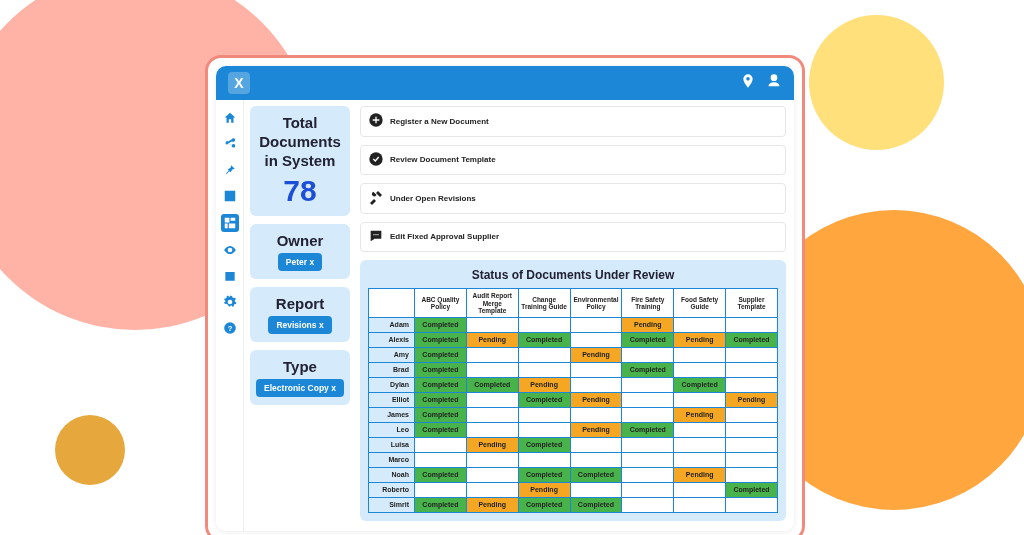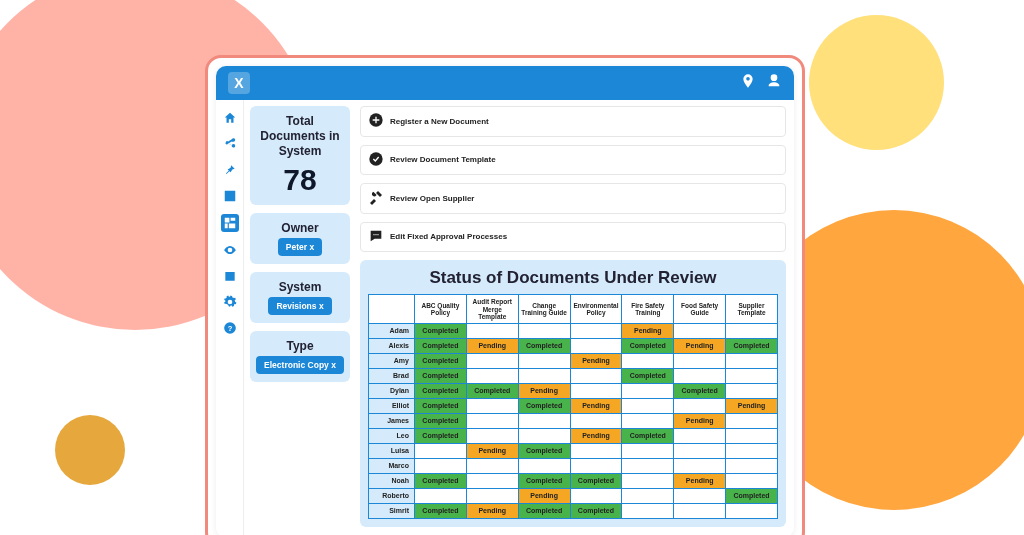--- a/index.html
+++ b/index.html
@@ -80,22 +80,22 @@
 
   
   .cards {
     width: 112px; padding: 6px;
     display: flex; flex-direction: column; gap: 8px;
   }
   .card {
     background: #D5EBFC; border-radius: 6px;
     padding: 8px 6px; text-align: center;
   }
-  .card .c-title { font-size: 12px; font-weight: 700; color: #223; line-height: 1.25; }
-  .card .big { font-size: 30px; font-weight: 800; color: #0f172a; margin-top: 4px; }
+  .card .c-title { font-size: 15px; font-weight: 700; color: #223; line-height: 1.25; }
+  .card .big { font-size: 30px; font-weight: 800; color: #1d4ed8; margin-top: 4px; }
   .chip {
     display: inline-block; background: #1B87D6; color: #fff;
     font-size: 8.5px; font-weight: 700; border-radius: 4px;
     padding: 4px 8px; cursor: pointer;
   }
 
   
   .main { flex: 1; padding: 6px 8px 10px 4px; }
 
   .actions { display: flex; gap: 8px; flex-direction: column; }
@@ -103,21 +103,21 @@
     flex: 1; background: #fff; border: 1px solid #e6e6e6; border-radius: 4px;
     display: flex; align-items: center; gap: 6px; padding: 5px 7px;
     font-size: 8px; font-weight: 700; color: #222; cursor: pointer;
     line-height: 1.2;
   }
   .act svg { width: 16px; height: 16px; fill: #222; flex: 0 0 16px; }
 
   .panel {
     background: #D5EBFC; border-radius: 6px; margin-top: 8px; padding: 8px;
   }
-  .panel-title { text-align: center; font-size: 17px; font-weight: 800; margin-bottom: 6px; color: #223; }
+  .panel-title { text-align: center; font-size: 12px; font-weight: 800; margin-bottom: 6px; color: #223; }
 
   table.grid {
     width: 100%; border-collapse: collapse; font-size: 7px; table-layout: fixed;
     background: #fff;
   }
   table.grid th, table.grid td {
     border: 1px solid #1B87D6; padding: 2px 2px; text-align: center;
     font-weight: 700; color: #222; height: 15px;
     overflow: hidden; white-space: nowrap;
   }
@@ -209,21 +209,21 @@
         <div class="cards">
           <div class="card">
             <div class="c-title">Total Documents in System</div>
             <div class="big">78</div>
           </div>
           <div class="card">
             <div class="c-title">Owner</div>
             <span class="chip">Peter x</span>
           </div>
           <div class="card">
-            <div class="c-title">System</div>
+            <div class="c-title">Report</div>
             <span class="chip">Revisions x</span>
           </div>
           <div class="card">
             <div class="c-title">Type</div>
             <span class="chip">Electronic Copy x</span>
           </div>
         </div>
 
         <div class="main">
           <div class="actions" id="actions">
@@ -238,30 +238,30 @@
                 <span><svg viewBox="0 0 24 24">
                     <circle cx="12" cy="12" r="10"></circle>
                     <path d="M8 12l3 3 5-6" stroke="#fff" stroke-width="2" fill="none"></path>
                   </svg></span>
                 <span>Review Document Template</span>
               </div>
               <div class="act">
                 <span><svg viewBox="0 0 24 24">
                     <path d="M3 21l6-6 3 3-6 6zm12-18l6 6-3 3-6-6zm-9 3a4 4 0 0 0 5 5l2-2-5-5z"></path>
                   </svg></span>
-                <span>Review Open Supplier</span>
+                <span>Under Open Revisions</span>
               </div>
               <div class="act">
                 <span><svg viewBox="0 0 24 24">
                     <path d="M4 4h16v12H10l-6 4z"></path>
                     <circle cx="9" cy="10" r="1" fill="#fff"></circle>
                     <circle cx="12" cy="10" r="1" fill="#fff"></circle>
                     <circle cx="15" cy="10" r="1" fill="#fff"></circle>
                   </svg></span>
-                <span>Edit Fixed Approval Processes</span>
+                <span>Edit Fixed Approval Supplier</span>
               </div>
             </div>
 
           <div class="panel">
             <div class="panel-title">Status of Documents Under Review</div>
             <table class="grid" id="grid">
               <colgroup>
                   <col class="namecol">
                 </colgroup>
             <thead>

